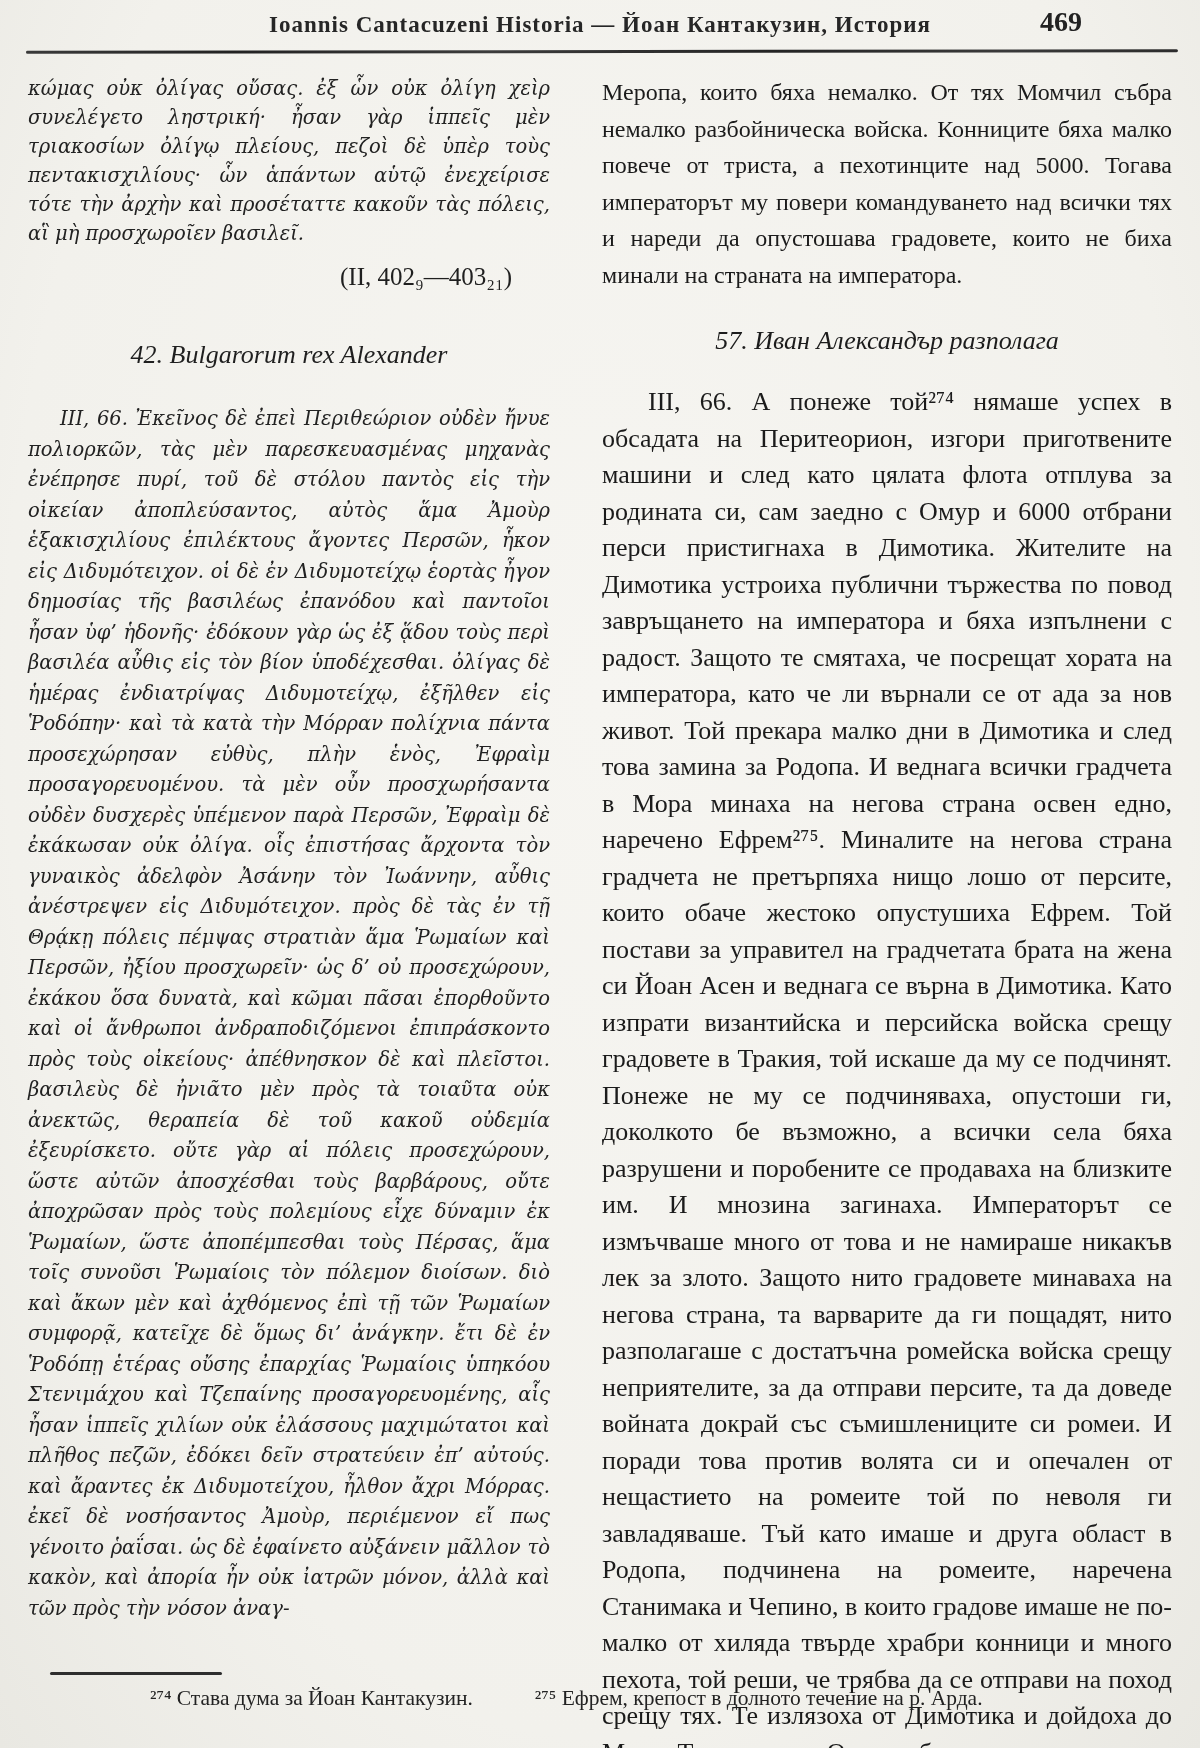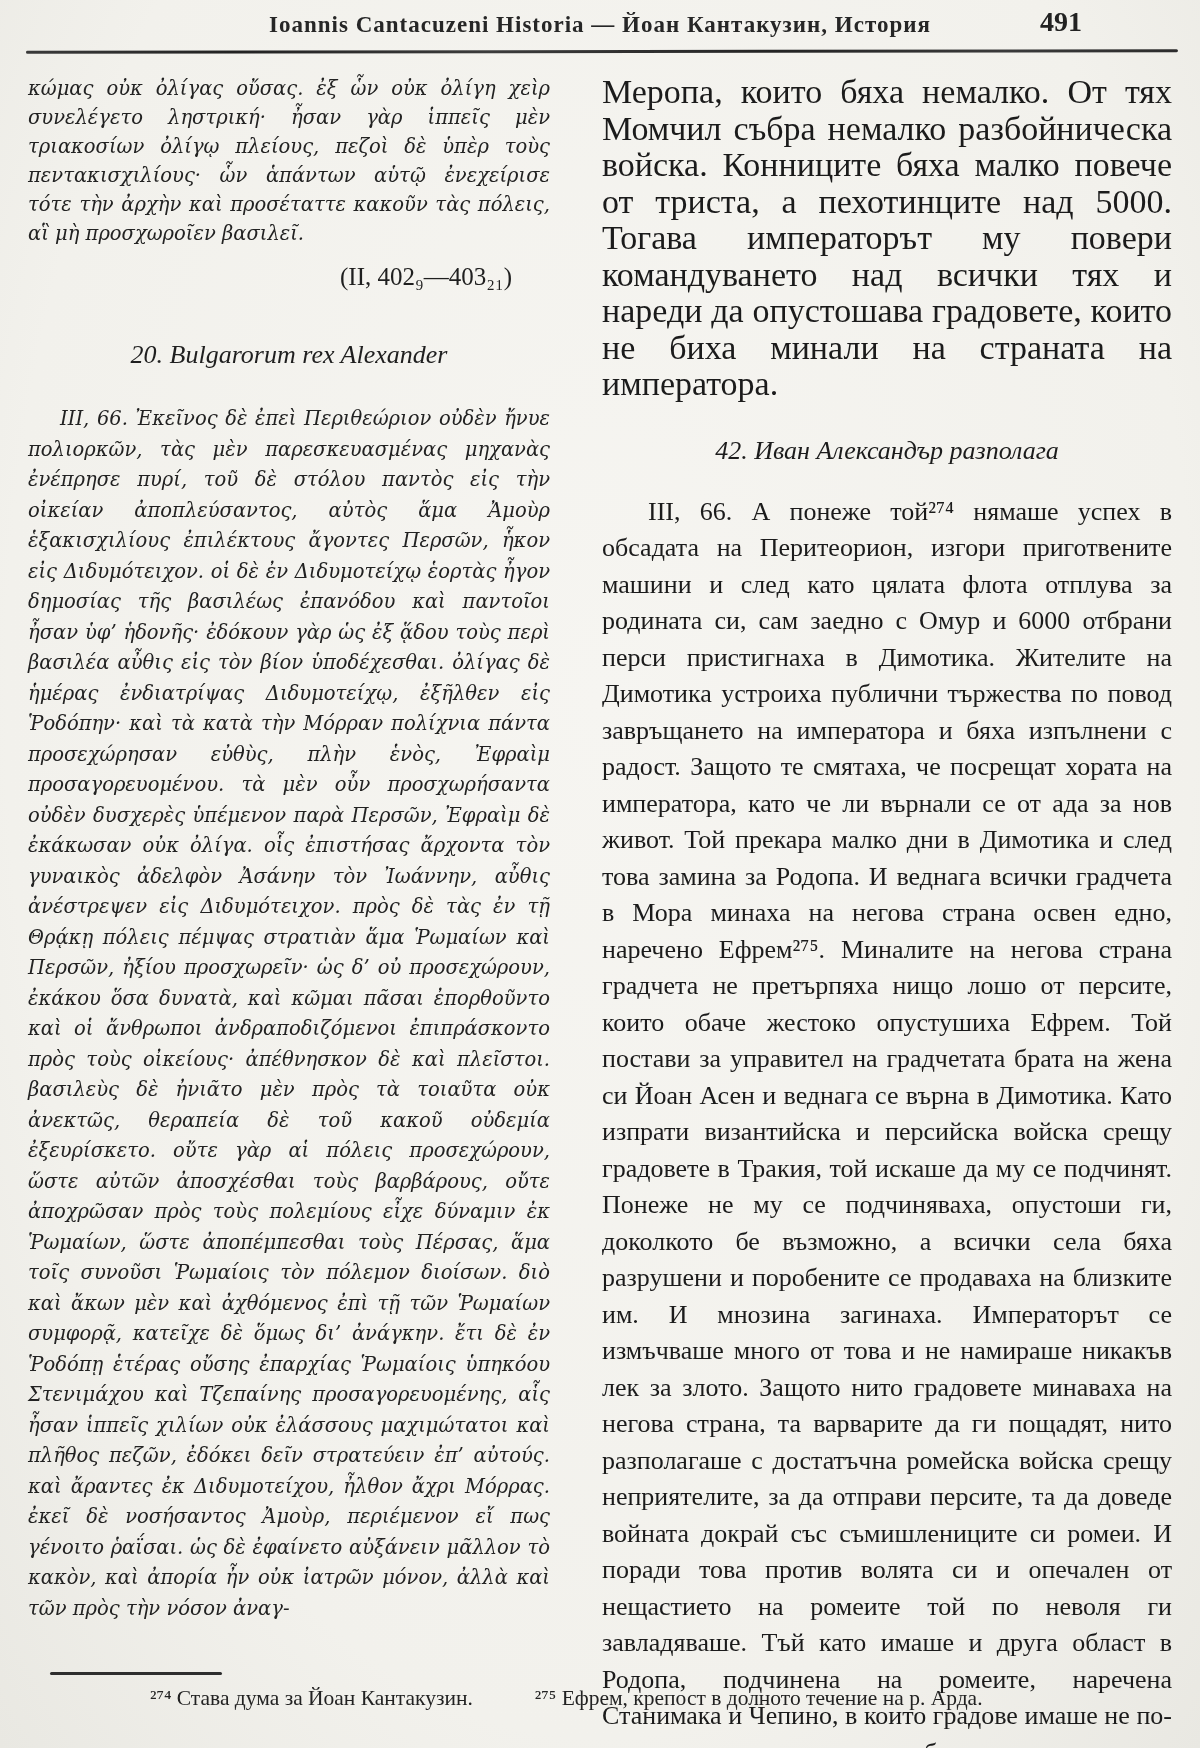--- a/index.html
+++ b/index.html
@@ -86,21 +86,21 @@
     margin-top: 32px;
     font-family: "DejaVu Serif", serif;
     font-style: italic;
     font-size: 19.5px;
     line-height: 30.5px;
     text-align: justify;
     text-indent: 32px;
     color: #222;
   }
   .bg-continuation {
-    font-size: 34px;
+    font-size: 24px;
     line-height: 36.5px;
     text-align: justify;
     color: #1b1b1b;
   }
   .bg-heading {
     margin-top: 30px;
     text-align: center;
     font-style: italic;
     font-size: 26px;
     line-height: 35px;
@@ -143,46 +143,46 @@
     color: #242424;
   }
 </style>
 </head>
 <body>
 
 <div class="page">
 
   <div class="running-head">Ioannis Cantacuzeni Historia — Йоан Кантакузин, История</div>
 
-  <div class="folio">491</div>
+  <div class="folio">469</div>
 
   <div class="head-rule"></div>
 
   <div class="columns">
 
     <div class="col-left">
 
       <div class="greek-excerpt">κώμας οὐκ ὀλίγας οὔσας. ἐξ ὧν οὐκ ὀλίγη χεὶρ συνελέγετο ληστρική· ἦσαν γὰρ ἱππεῖς μὲν τριακοσίων ὀλίγῳ πλείους, πεζοὶ δὲ ὑπὲρ τοὺς πεντακισχιλίους· ὧν ἁπάντων αὑτῷ ἐνεχείρισε τότε τὴν ἀρχὴν καὶ προσέταττε κακοῦν τὰς πόλεις, αἳ μὴ προσχωροῖεν βασιλεῖ.</div>
 
       <div class="citation">(II, 402₉—403₂₁)</div>
 
       <div class="section-heading">
-        <div>20. Bulgarorum rex Alexander</div>
+        <div>42. Bulgarorum rex Alexander</div>
       </div>
 
       <div class="greek-main">III, 66. Ἐκεῖνος δὲ ἐπεὶ Περιθεώριον οὐδὲν ἤνυε πολιορκῶν, τὰς μὲν παρεσκευασμένας μηχανὰς ἐνέπρησε πυρί, τοῦ δὲ στόλου παντὸς εἰς τὴν οἰκείαν ἀποπλεύσαντος, αὐτὸς ἅμα Ἀμοὺρ ἑξακισχιλίους ἐπιλέκτους ἄγοντες Περσῶν, ἧκον εἰς Διδυμότειχον. οἱ δὲ ἐν Διδυμοτείχῳ ἑορτὰς ἦγον δημοσίας τῆς βασιλέως ἐπανόδου καὶ παντοῖοι ἦσαν ὑφ’ ἡδονῆς· ἐδόκουν γὰρ ὡς ἐξ ᾅδου τοὺς περὶ βασιλέα αὖθις εἰς τὸν βίον ὑποδέχεσθαι. ὀλίγας δὲ ἡμέρας ἐνδιατρίψας Διδυμοτείχῳ, ἐξῆλθεν εἰς Ῥοδόπην· καὶ τὰ κατὰ τὴν Μόρραν πολίχνια πάντα προσεχώρησαν εὐθὺς, πλὴν ἑνὸς, Ἐφραὶμ προσαγορευομένου. τὰ μὲν οὖν προσχωρήσαντα οὐδὲν δυσχερὲς ὑπέμενον παρὰ Περσῶν, Ἐφραὶμ δὲ ἐκάκωσαν οὐκ ὀλίγα. οἷς ἐπιστήσας ἄρχοντα τὸν γυναικὸς ἀδελφὸν Ἀσάνην τὸν Ἰωάννην, αὖθις ἀνέστρεψεν εἰς Διδυμότειχον. πρὸς δὲ τὰς ἐν τῇ Θρᾴκῃ πόλεις πέμψας στρατιὰν ἅμα Ῥωμαίων καὶ Περσῶν, ἠξίου προσχωρεῖν· ὡς δ’ οὐ προσεχώρουν, ἐκάκου ὅσα δυνατὰ, καὶ κῶμαι πᾶσαι ἐπορθοῦντο καὶ οἱ ἄνθρωποι ἀνδραποδιζόμενοι ἐπιπράσκοντο πρὸς τοὺς οἰκείους· ἀπέθνησκον δὲ καὶ πλεῖστοι. βασιλεὺς δὲ ἠνιᾶτο μὲν πρὸς τὰ τοιαῦτα οὐκ ἀνεκτῶς, θεραπεία δὲ τοῦ κακοῦ οὐδεμία ἐξευρίσκετο. οὔτε γὰρ αἱ πόλεις προσεχώρουν, ὥστε αὐτῶν ἀποσχέσθαι τοὺς βαρβάρους, οὔτε ἀποχρῶσαν πρὸς τοὺς πολεμίους εἶχε δύναμιν ἐκ Ῥωμαίων, ὥστε ἀποπέμπεσθαι τοὺς Πέρσας, ἅμα τοῖς συνοῦσι Ῥωμαίοις τὸν πόλεμον διοίσων. διὸ καὶ ἄκων μὲν καὶ ἀχθόμενος ἐπὶ τῇ τῶν Ῥωμαίων συμφορᾷ, κατεῖχε δὲ ὅμως δι’ ἀνάγκην. ἔτι δὲ ἐν Ῥοδόπῃ ἑτέρας οὔσης ἐπαρχίας Ῥωμαίοις ὑπηκόου Στενιμάχου καὶ Τζεπαίνης προσαγορευομένης, αἷς ἦσαν ἱππεῖς χιλίων οὐκ ἐλάσσους μαχιμώτατοι καὶ πλῆθος πεζῶν, ἐδόκει δεῖν στρατεύειν ἐπ’ αὐτούς. καὶ ἄραντες ἐκ Διδυμοτείχου, ἦλθον ἄχρι Μόρρας. ἐκεῖ δὲ νοσήσαντος Ἀμοὺρ, περιέμενον εἴ πως γένοιτο ῥαΐσαι. ὡς δὲ ἐφαίνετο αὐξάνειν μᾶλλον τὸ κακὸν, καὶ ἀπορία ἦν οὐκ ἰατρῶν μόνον, ἀλλὰ καὶ τῶν πρὸς τὴν νόσον ἀναγ-</div>
 
     </div>
 
     <div class="col-right">
 
       <div class="bg-continuation">Меропа, които бяха немалко. От тях Момчил събра немалко разбойническа войска. Конниците бяха малко повече от триста, а пехотинците над 5000. Тогава императорът му повери командуването над всички тях и нареди да опустошава градовете, които не биха минали на страната на императора.</div>
 
       <div class="bg-heading">
-        <div>42. Иван Александър разполага</div>
+        <div>57. Иван Александър разполага</div>
       </div>
 
       <div class="bg-main">III, 66. А понеже той²⁷⁴ нямаше успех в обсадата на Перитеорион, изгори приготвените машини и след като цялата флота отплува за родината си, сам заедно с Омур и 6000 отбрани перси пристигнаха в Димотика. Жителите на Димотика устроиха публични тържества по повод завръщането на императора и бяха изпълнени с радост. Защото те смятаха, че посрещат хората на императора, като че ли върнали се от ада за нов живот. Той прекара малко дни в Димотика и след това замина за Родопа. И веднага всички градчета в Мора минаха на негова страна освен едно, наречено Ефрем²⁷⁵. Миналите на негова страна градчета не претърпяха нищо лошо от персите, които обаче жестоко опустушиха Ефрем. Той постави за управител на градчетата брата на жена си Йоан Асен и веднага се върна в Димотика. Като изпрати византийска и персийска войска срещу градовете в Тракия, той искаше да му се подчинят. Понеже не му се подчиняваха, опустоши ги, доколкото бе възможно, а всички села бяха разрушени и поробените се продаваха на близките им. И мнозина загинаха. Императорът се измъчваше много от това и не намираше никакъв лек за злото. Защото нито градовете минаваха на негова страна, та варварите да ги пощадят, нито разполагаше с достатъчна ромейска войска срещу неприятелите, за да отправи персите, та да доведе войната докрай със съмишлениците си ромеи. И поради това против волята си и опечален от нещастието на ромеите той по неволя ги завладяваше. Тъй като имаше и друга област в Родопа, подчинена на ромеите, наречена Станимака и Чепино, в които градове имаше не по-малко от хиляда твърде храбри конници и много пехота, той реши, че трябва да се отправи на поход срещу тях. Те излязоха от Димотика и дойдоха до Мора. Там, понеже Омур заболя, останаха, докато оздравее. Понеже болката се увеличаваше не само поради липса на лекари, но и поради липса на лекарства, върнаха</div>
 
     </div>
 
   </div>
 
   <div class="footnote-rule"></div>
 

